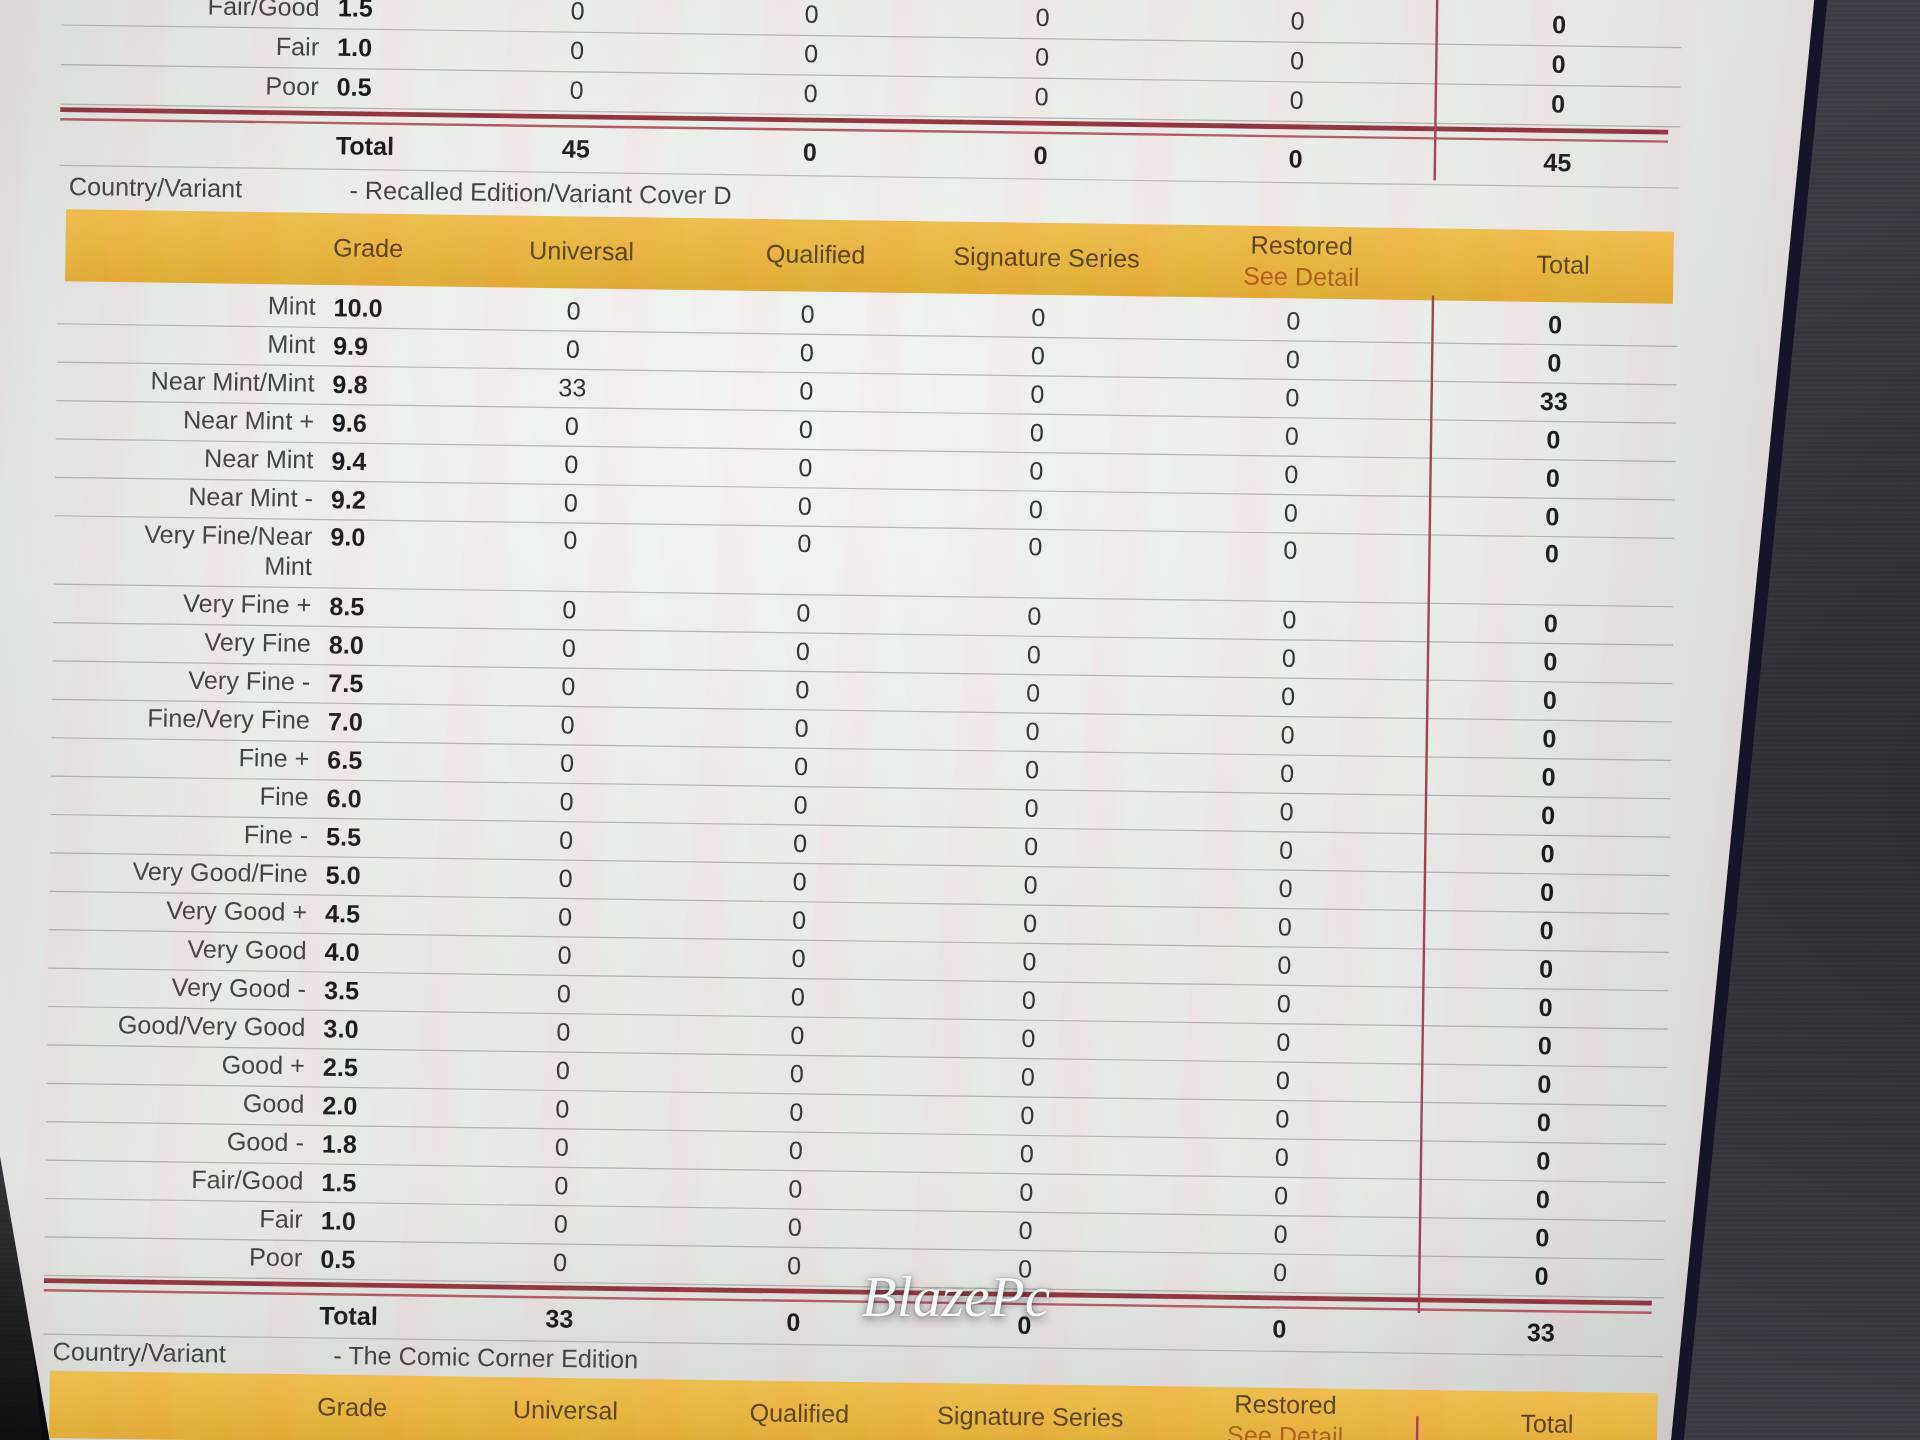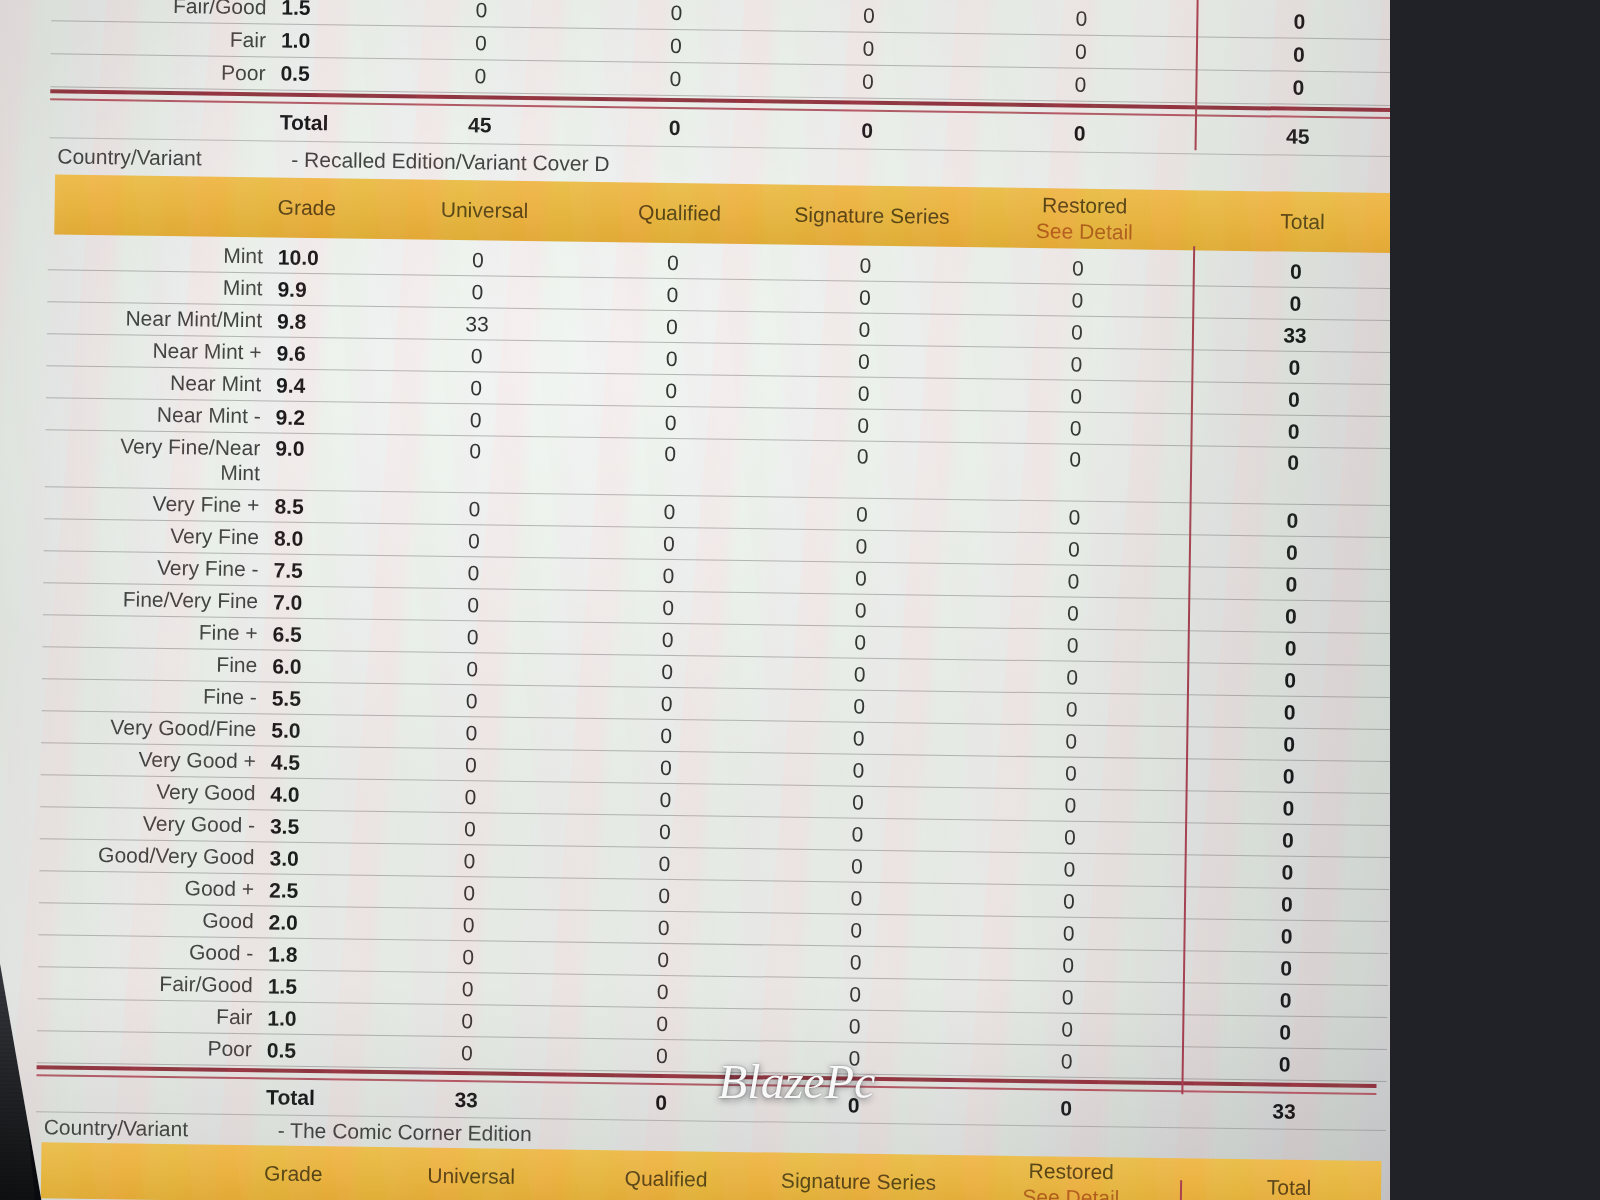--- a/index.html
+++ b/index.html
@@ -1,16 +1,16 @@
 <!DOCTYPE html>
 <html><head>
 <meta charset="utf-8">
 <style>
   html,body{margin:0;padding:0;background:#202227;}
-  #stage{position:relative;width:1390px;height:1200px;overflow:hidden;
+  #stage{position:relative;width:1600px;height:1200px;overflow:hidden;
     font-family:"Liberation Sans",sans-serif;
     background-color:#3a3d43;
     background-image:
       radial-gradient(150% 130% at 15% 10%, rgba(255,255,255,.05), rgba(255,255,255,0) 60%),
       radial-gradient(100% 90% at 112% 55%, rgba(0,0,0,.28), rgba(0,0,0,0) 60%),
       radial-gradient(75% 65% at -6% 118%, #000 18%, rgba(0,0,0,0) 65%),
       repeating-linear-gradient(0deg, rgba(255,255,255,.014) 0 2px, rgba(0,0,0,.014) 2px 4px);
   }
   
   #edge-right{position:absolute;inset:0;background:#141527;

